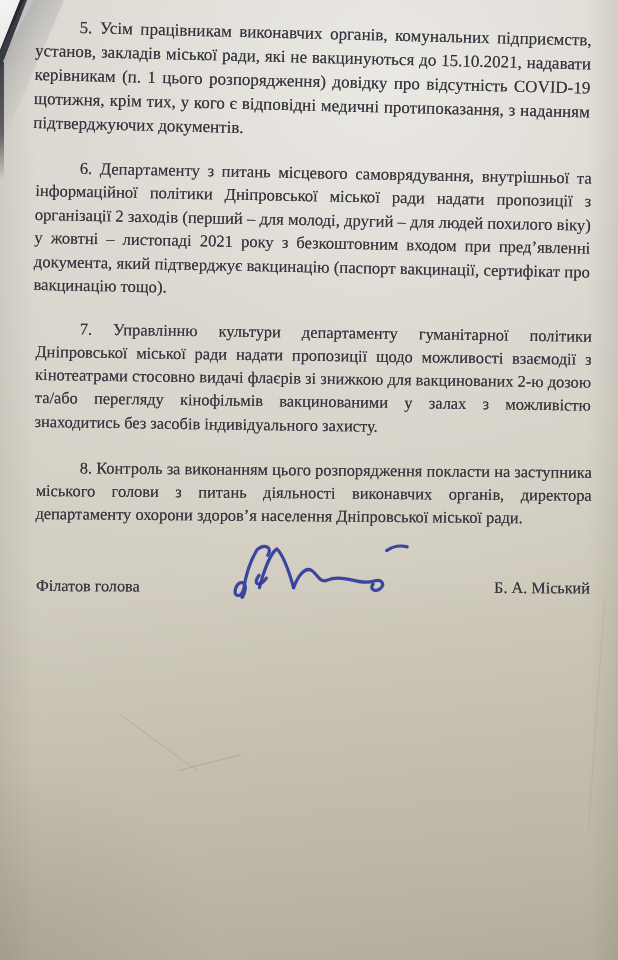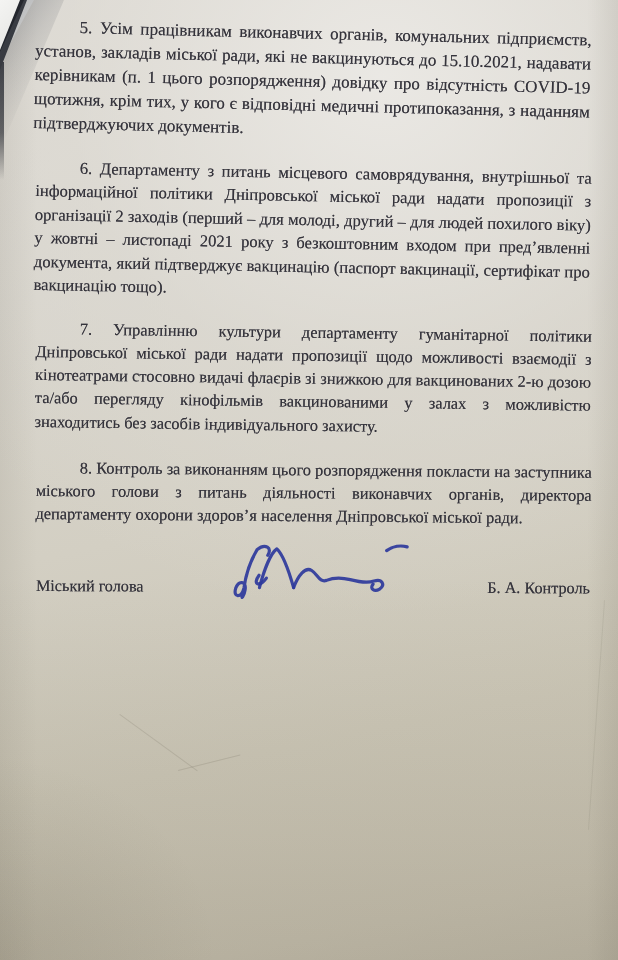--- a/index.html
+++ b/index.html
@@ -140,31 +140,31 @@
   <div class="crease crease2"></div>
   <div class="crease crease3"></div>
 
   <div class="content">
     <p class="par p5">5. Усім працівникам виконавчих органів, комунальних підприємств, установ, закладів міської ради, які не вакцинуються до 15.10.2021, надавати керівникам (п. 1 цього розпорядження) довідку про відсутність COVID-19 щотижня, крім тих, у кого є відповідні медичні протипоказання, з наданням підтверджуючих документів.</p>
     <p class="par p6">6. Департаменту з питань місцевого самоврядування, внутрішньої та інформаційної політики Дніпровської міської ради надати пропозиції з організації 2 заходів (перший – для молоді, другий – для людей похилого віку) у жовтні – листопаді 2021 року з безкоштовним входом при пред’явленні документа, який підтверджує вакцинацію (паспорт вакцинації, сертифікат про вакцинацію тощо).</p>
     <p class="par p7">7. Управлінню культури департаменту гуманітарної політики Дніпровської міської ради надати пропозиції щодо можливості взаємодії з кінотеатрами стосовно видачі флаєрів зі знижкою для вакцинованих 2-ю дозою та/або перегляду кінофільмів вакцинованими у залах з можливістю знаходитись без засобів індивідуального захисту.</p>
     <p class="par p8">8. Контроль за виконанням цього розпорядження покласти на заступника міського голови з питань діяльності виконавчих органів, директора департаменту охорони здоров’я населення Дніпровської міської ради.</p>
 
     <div class="sig-row">
-      <span>Міський голова</span>
+      <span>Філатов голова</span>
 
       <svg class="signature-svg" viewBox="0 0 176 62" xmlns="http://www.w3.org/2000/svg" aria-hidden="true">
 
         <path d="M37 14 C42 7 35 2 27 8 C20 19 15 33 13 45 C10 55 2 54 5 45 C8 37 16 38 14 47 C13 53 9 57 12 51"></path>
 
         <path d="M28 45 C33 28 40 12 46 8 C52 14 57 30 61 46"></path>
         <path d="M35 36 C28 45 21 42 28 33"></path>
 
         <path d="M61 46 C66 34 73 26 79 30 C85 34 86 42 93 40 C101 37 109 38 116 40 C126 43 133 44 139 42 C147 40 150 46 144 50 C139 53 134 49 138 45"></path>
 
         <path d="M152 13 C158 9 166 8 172 10"></path>
       </svg>
 
-      <span>Б. А. Контроль</span>
+      <span>Б. А. Міський</span>
     </div>
   </div>
 
 </div>
 
 </body></html>

